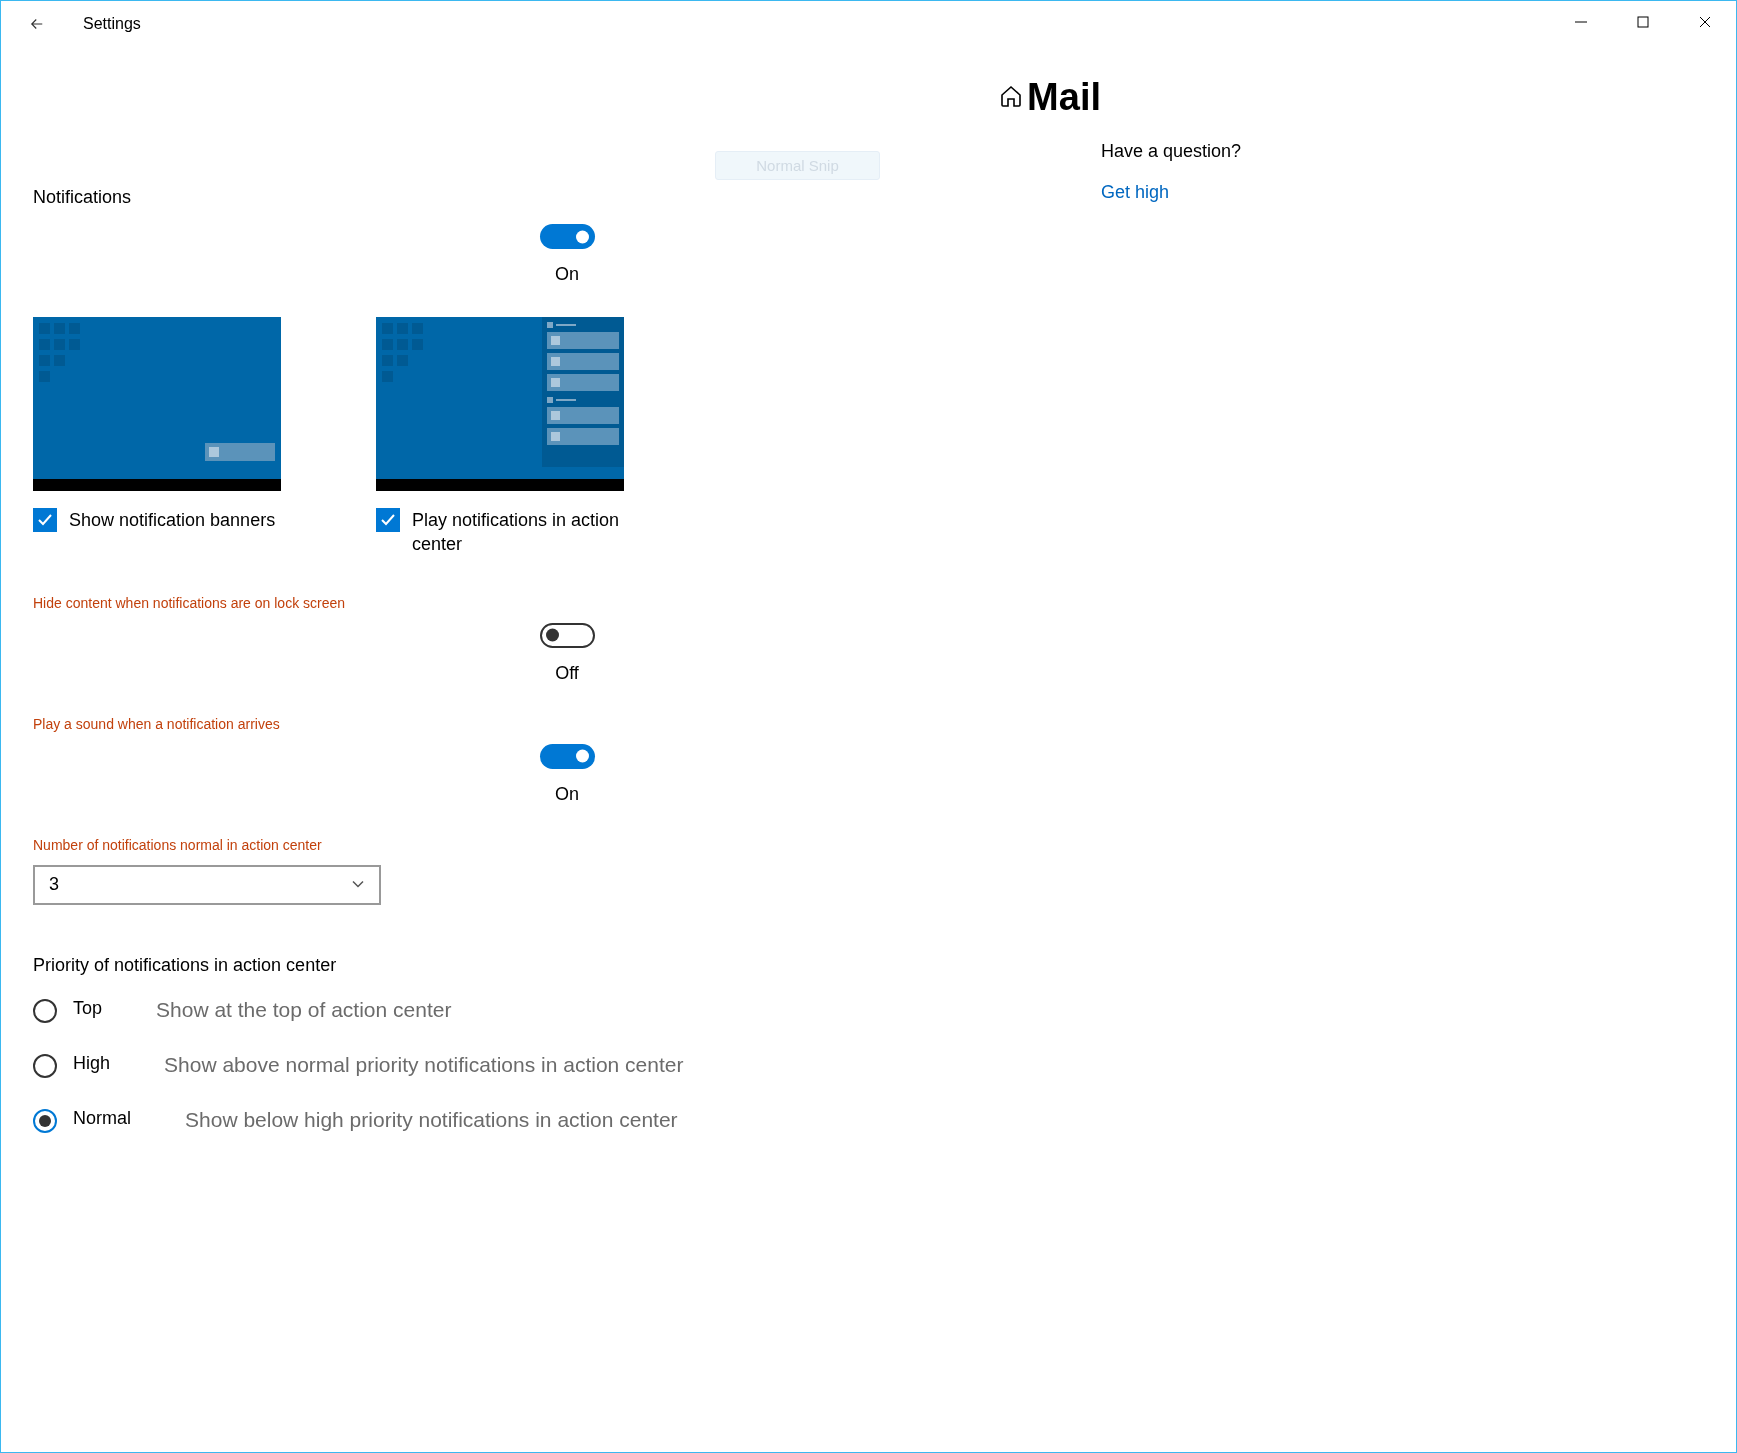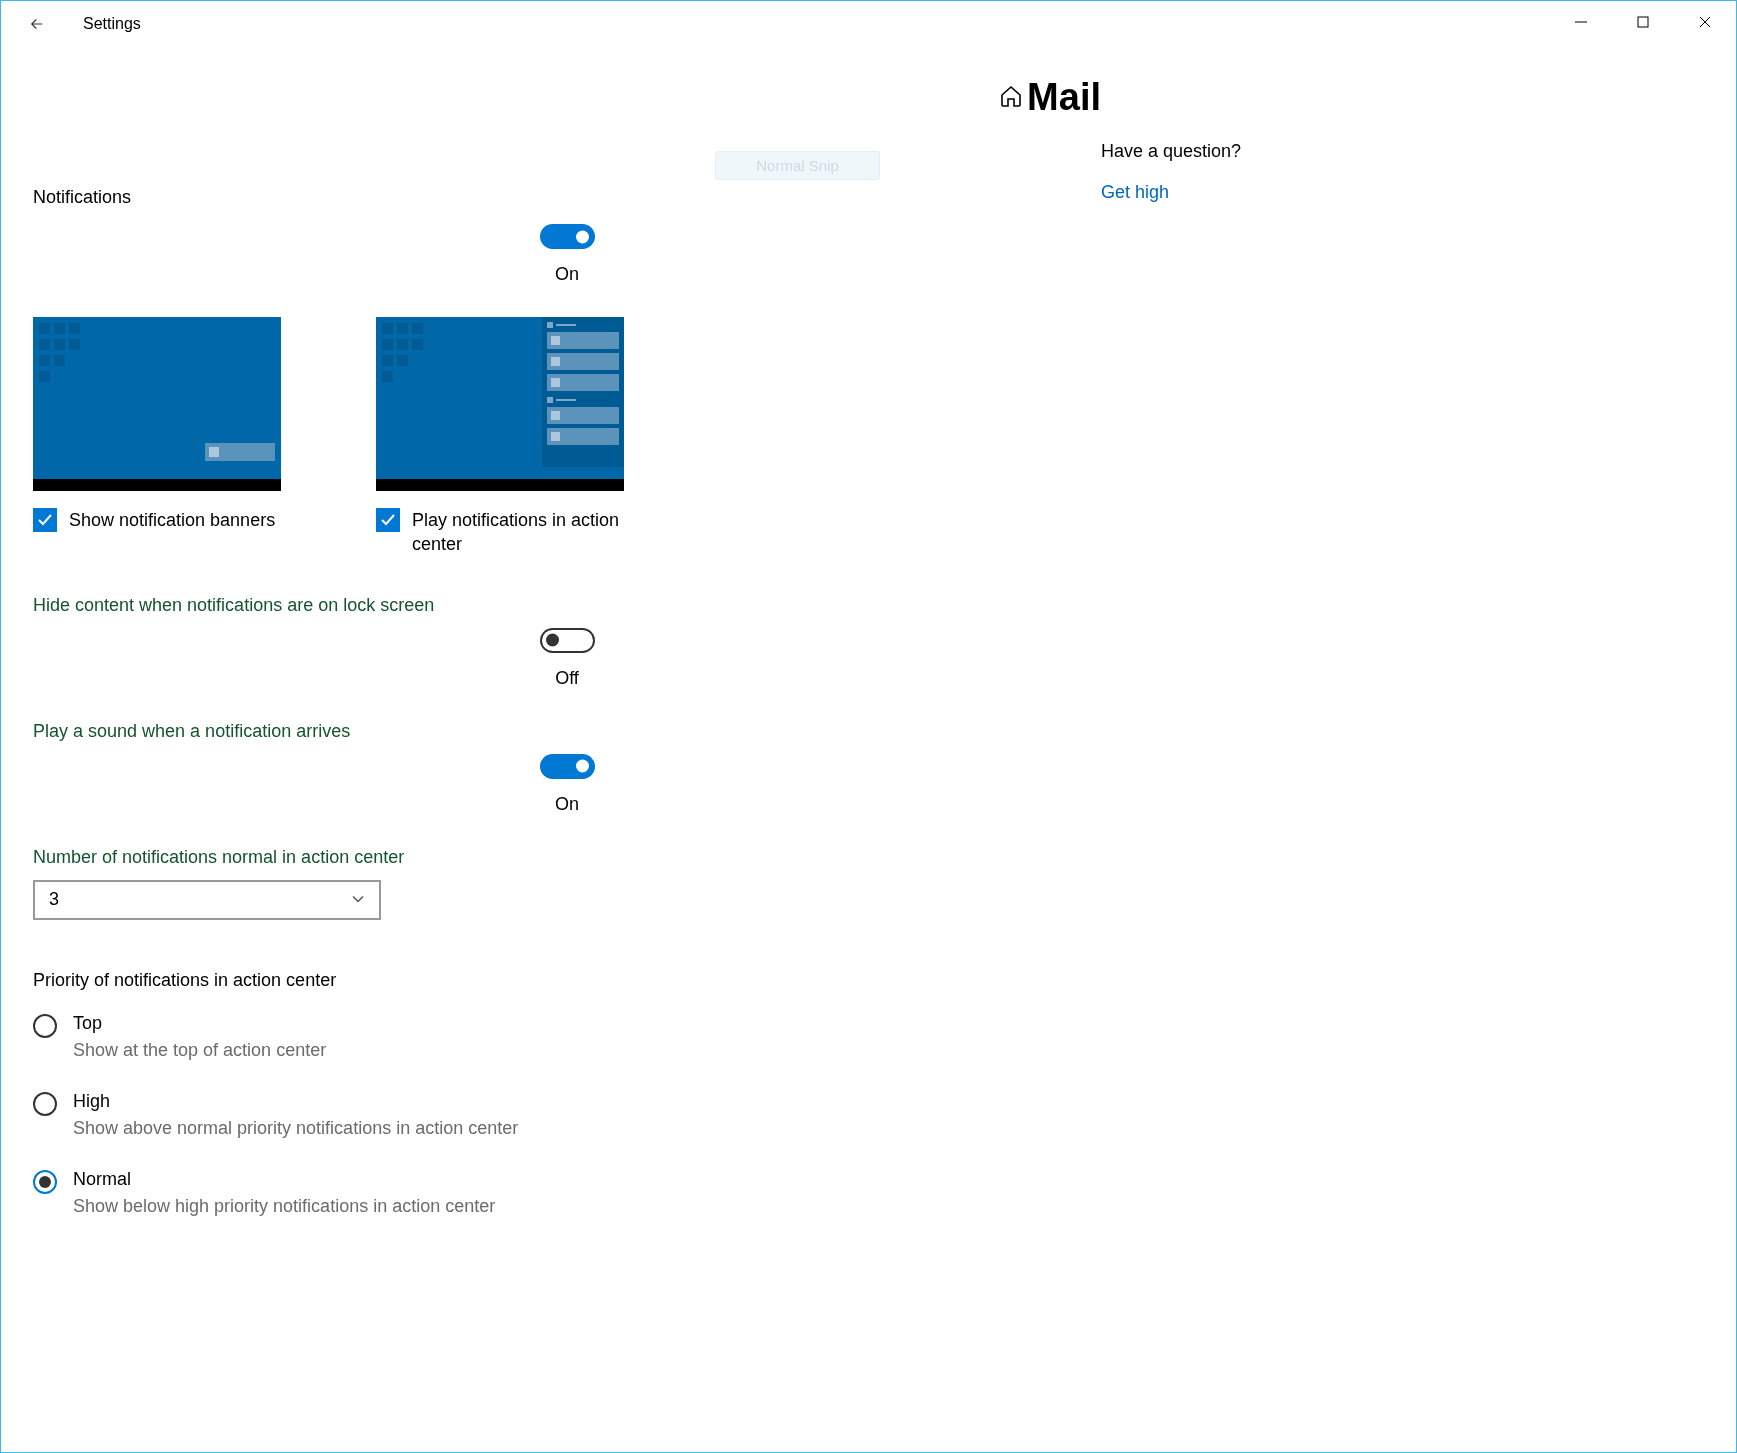--- a/index.html
+++ b/index.html
@@ -215,22 +215,22 @@
       cursor: pointer;
       flex-shrink: 0;
     }
     .checkbox svg { width: 16px; height: 16px; }
     .check-label {
       font-size: 18px;
       color: #000;
       line-height: 1.35;
     }
     .setting-label {
-      font-size: 18px;
-      color: #14532d;
+      font-size: 14px;
+      color: #c2410c;
       margin-top: 38px;
       margin-bottom: 12px;
     }
     .dropdown {
       width: 348px;
       height: 40px;
       border: 2px solid #999;
       display: flex;
       align-items: center;
       padding: 0 14px;
@@ -273,23 +273,23 @@
       content: "";
       position: absolute;
       width: 12px;
       height: 12px;
       background: #333;
       border-radius: 50%;
       top: 50%;
       left: 50%;
       transform: translate(-50%, -50%);
     }
-    .radio-text { display: flex; flex-direction: column; gap: 6px; }
+    .radio-text { display: flex; flex-direction: row; gap: 6px; }
     .radio-title { font-size: 18px; color: #000; }
-    .radio-desc { font-size: 18px; color: #6b6b6b; }
+    .radio-desc { font-size: 21px; color: #6b6b6b; margin-left: 48px; }
     .right-column {
       padding-top: 65px;
     }
     .help-heading {
       font-size: 18px;
       color: #000;
       margin-bottom: 20px;
     }
     .help-link {
       font-size: 18px;

